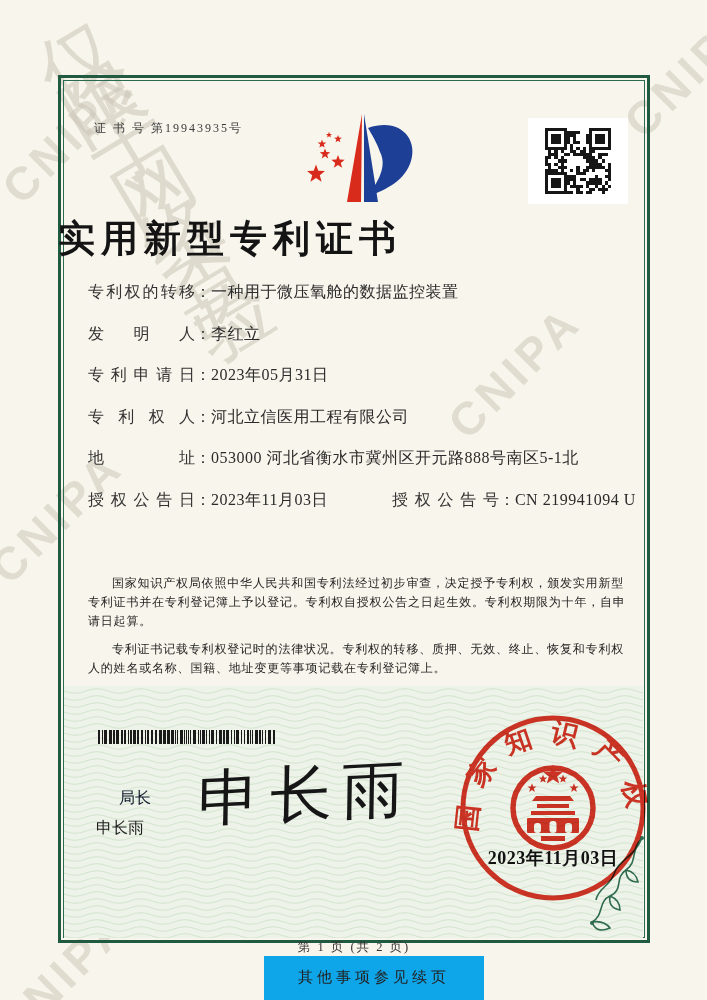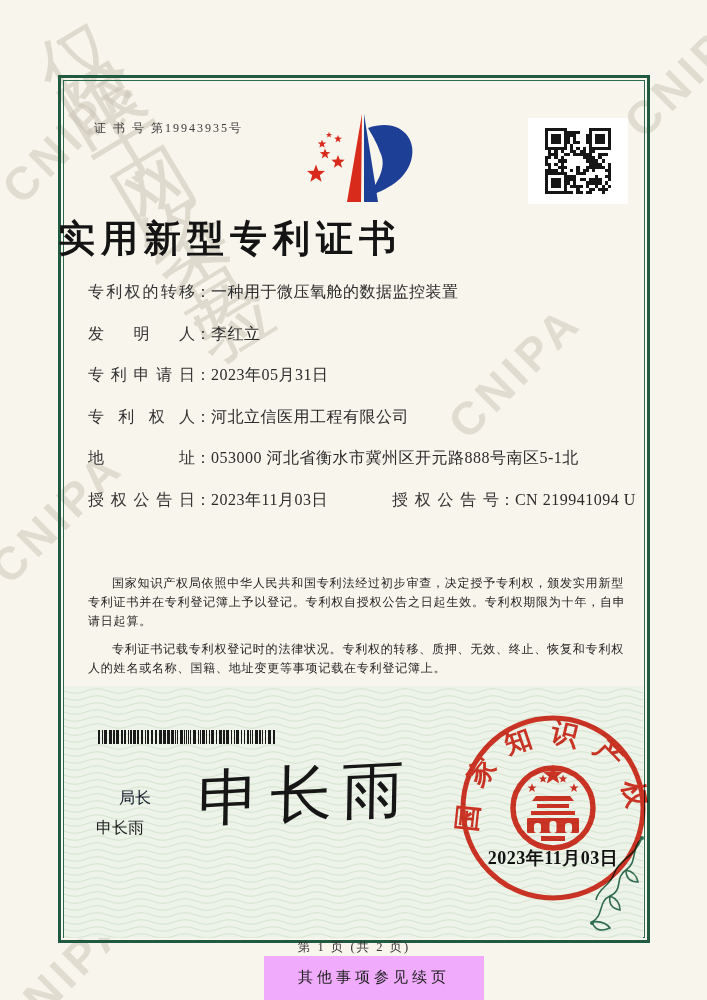--- a/index.html
+++ b/index.html
@@ -99,21 +99,21 @@
   }
   .page-no {
     left:58px; top:911px; width:592px; text-align:center;
     font-size:12.5px; letter-spacing:2px; color:#333; z-index:2;margin-top:28px;
   }
   .ornament { left:586px; top:836px; z-index:2; }
 
   
   .note-box {
     left:264px; top:956px; width:220px; height:44px; line-height:42px;
-    background:#f0abfc; text-align:center;
+    background:#0ea5e9; text-align:center;
     font-size:15px; letter-spacing:4px; color:#222; z-index:2;
   }
 </style>
 </head>
 <body>
 
 <div class="wm-cn">仅限于网络查验</div>
 <span class="wm-en wm-a">CNIPA</span>
 <span class="wm-en wm-b">CNIPA</span>
 <span class="wm-en wm-c">CNIPA</span>

